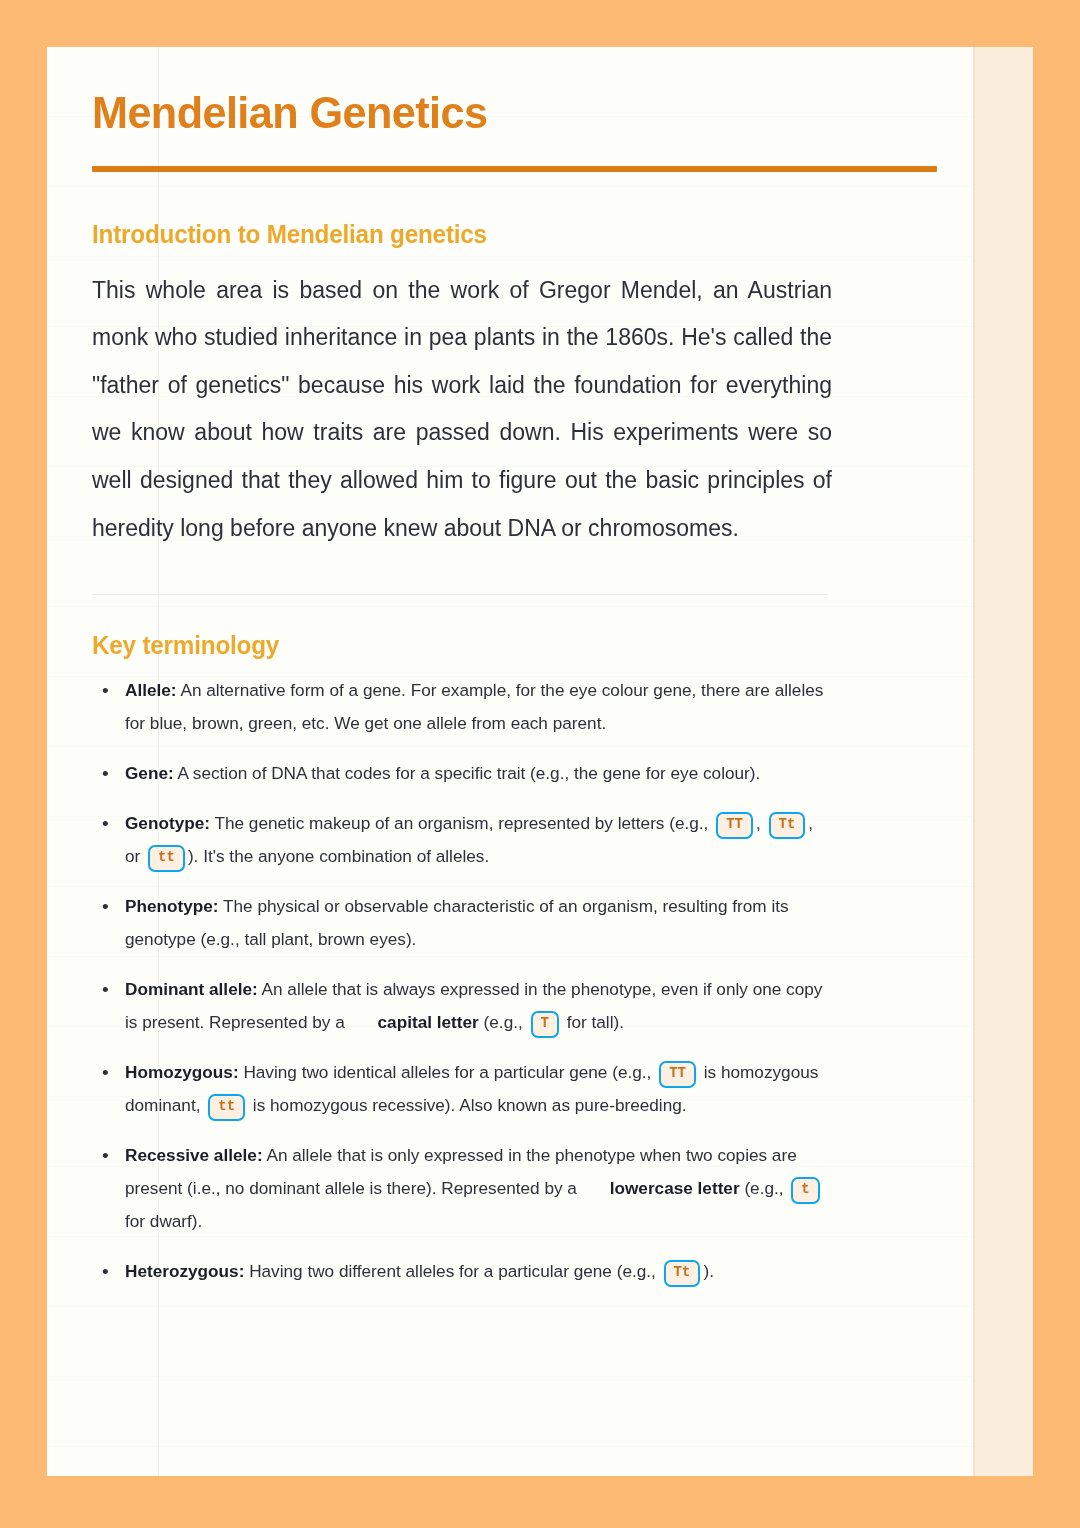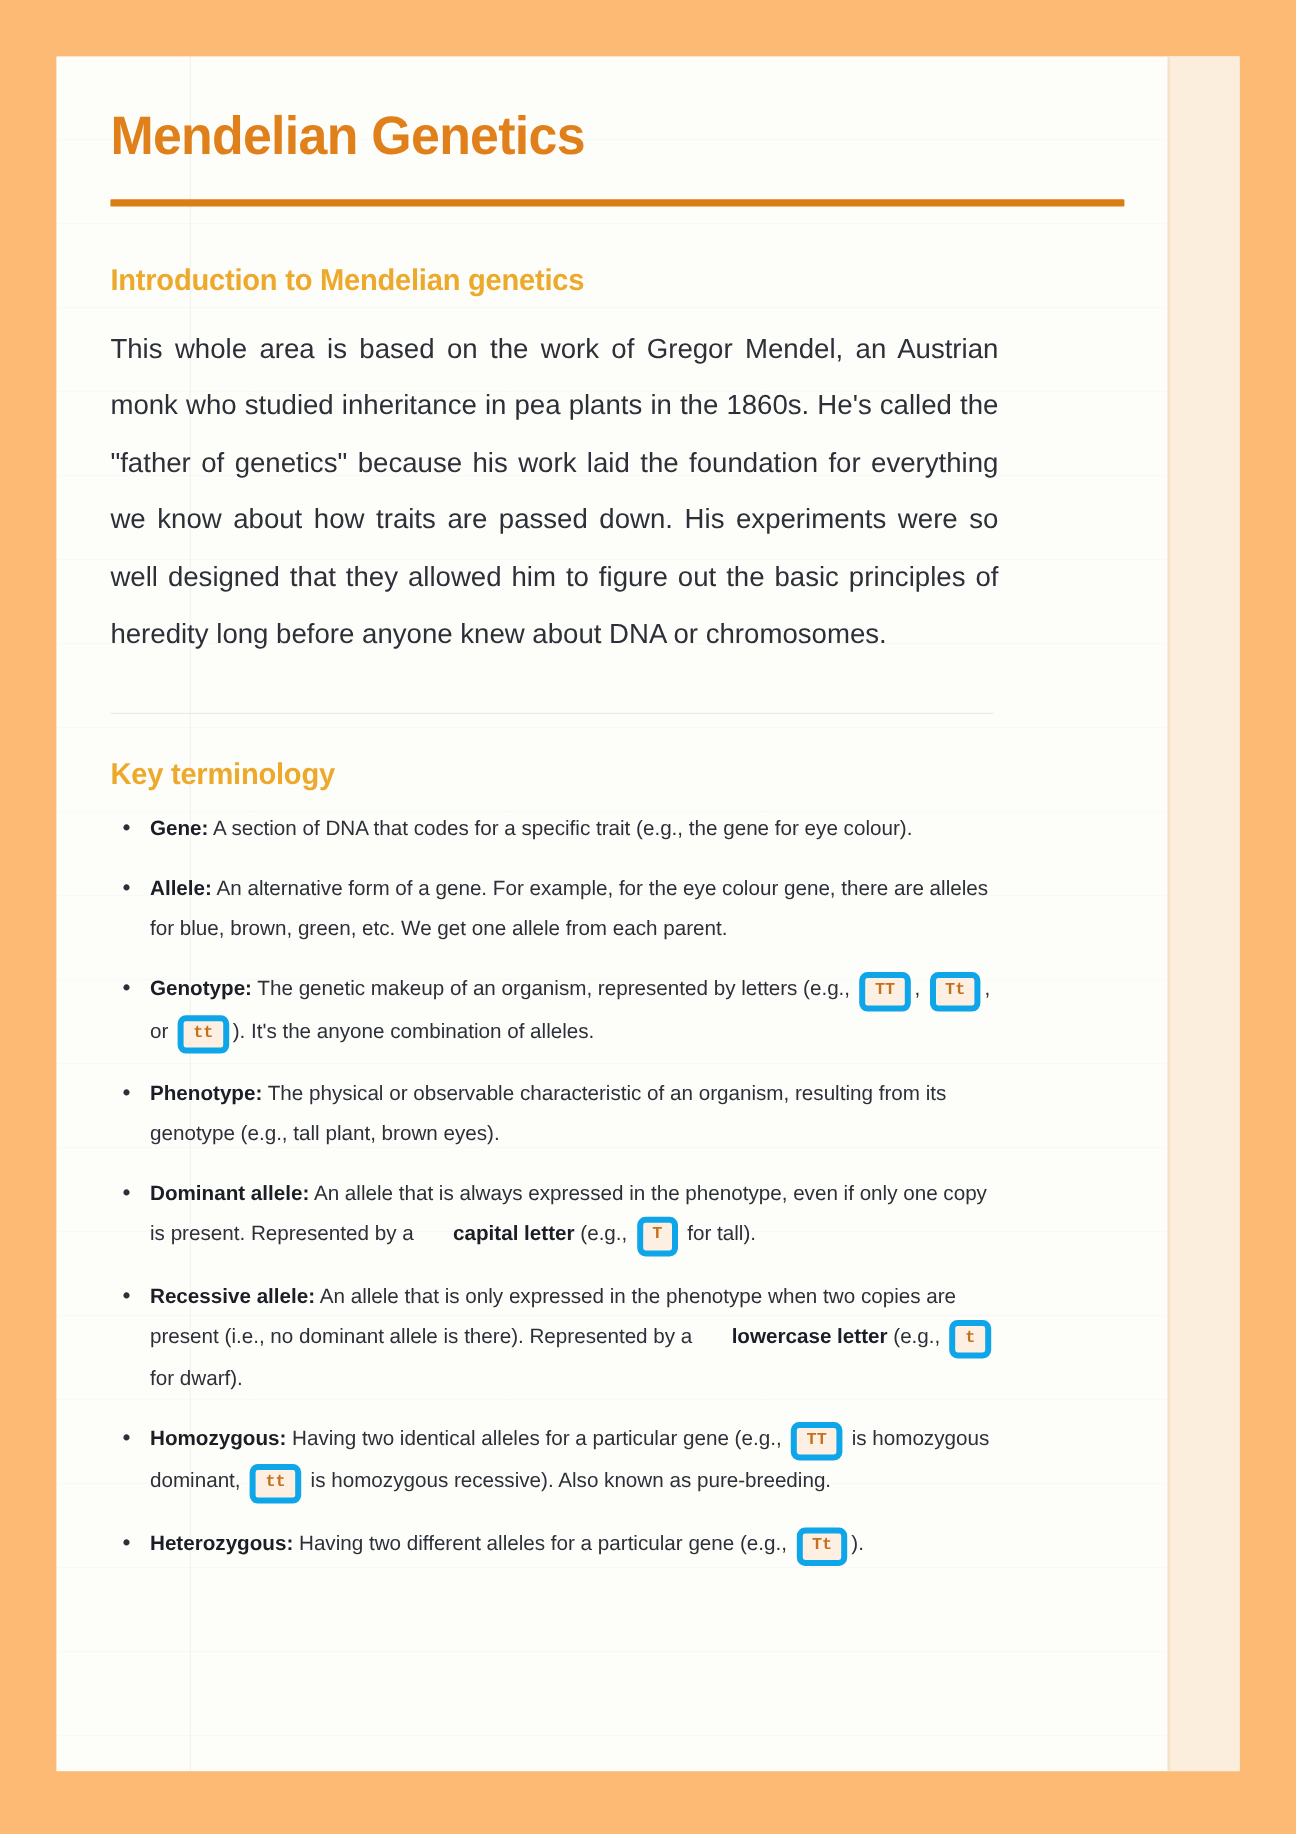--- a/index.html
+++ b/index.html
@@ -155,21 +155,21 @@
     margin-left: 28px;
   }
 
   code.chip {
     display: inline-block;
     font-family: "Liberation Mono", "DejaVu Sans Mono", monospace;
     font-size: 14px;
     font-weight: 700;
     color: #c4701c;
     background: #fdf0e2;
-    border: 5px solid #0ea5e9;
+    border: 2px solid #0ea5e9;
     border-radius: 7px;
     padding: 3px 8px 4px 8px;
     line-height: 1.1;
     margin: 0 3px;
     vertical-align: 1px;
   }
 
   .watermark {
     position: absolute;
     left: 843px;
@@ -198,45 +198,45 @@
       <h2 class="section-heading sec1-heading">Introduction to Mendelian genetics</h2>
       <p class="body-para">This whole area is based on the work of Gregor Mendel, an Austrian monk who studied inheritance in pea plants in the 1860s. He's called the "father of genetics" because his work laid the foundation for everything we know about how traits are passed down. His experiments were so well designed that they allowed him to figure out the basic principles of heredity long before anyone knew about DNA or chromosomes.</p>
 
       <div class="thin-divider"></div>
 
       <h2 class="section-heading sec2-heading">Key terminology</h2>
 
       <ul class="term-list">
 
         <li>
+          <span class="term">Allele:</span><span> An alternative form of a gene. For example, for the eye colour gene, there are alleles for blue, brown, green, etc. We get one allele from each parent.</span>
+        </li>
+
+        <li>
           <span class="term">Gene:</span><span> A section of DNA that codes for a specific trait (e.g., the gene for eye colour).</span>
         </li>
 
         <li>
-          <span class="term">Allele:</span><span> An alternative form of a gene. For example, for the eye colour gene, there are alleles for blue, brown, green, etc. We get one allele from each parent.</span>
-        </li>
-
-        <li>
           <span class="term">Genotype:</span><span> The genetic makeup of an organism, represented by letters (e.g., </span><code class="chip">TT</code><span>, </span><code class="chip">Tt</code><span>, or </span><code class="chip">tt</code><span>). It's the anyone combination of alleles.</span>
         </li>
 
         <li>
           <span class="term">Phenotype:</span><span> The physical or observable characteristic of an organism, resulting from its genotype (e.g., tall plant, brown eyes).</span>
         </li>
 
         <li>
           <span class="term">Dominant allele:</span><span> An allele that is always expressed in the phenotype, even if only one copy is present. Represented by a </span><span class="strong-inline">capital letter</span><span> (e.g., </span><code class="chip">T</code><span> for tall).</span>
         </li>
 
         <li>
+          <span class="term">Homozygous:</span><span> Having two identical alleles for a particular gene (e.g., </span><code class="chip">TT</code><span> is homozygous dominant, </span><code class="chip">tt</code><span> is homozygous recessive). Also known as pure-breeding.</span>
+        </li>
+
+        <li>
           <span class="term">Recessive allele:</span><span> An allele that is only expressed in the phenotype when two copies are present (i.e., no dominant allele is there). Represented by a </span><span class="strong-inline">lowercase letter</span><span> (e.g., </span><code class="chip">t</code><span> for dwarf).</span>
-        </li>
-
-        <li>
-          <span class="term">Homozygous:</span><span> Having two identical alleles for a particular gene (e.g., </span><code class="chip">TT</code><span> is homozygous dominant, </span><code class="chip">tt</code><span> is homozygous recessive). Also known as pure-breeding.</span>
         </li>
 
         <li>
           <span class="term">Heterozygous:</span><span> Having two different alleles for a particular gene (e.g., </span><code class="chip">Tt</code><span>).</span>
         </li>
 
 
       </ul>
     </div>
 

